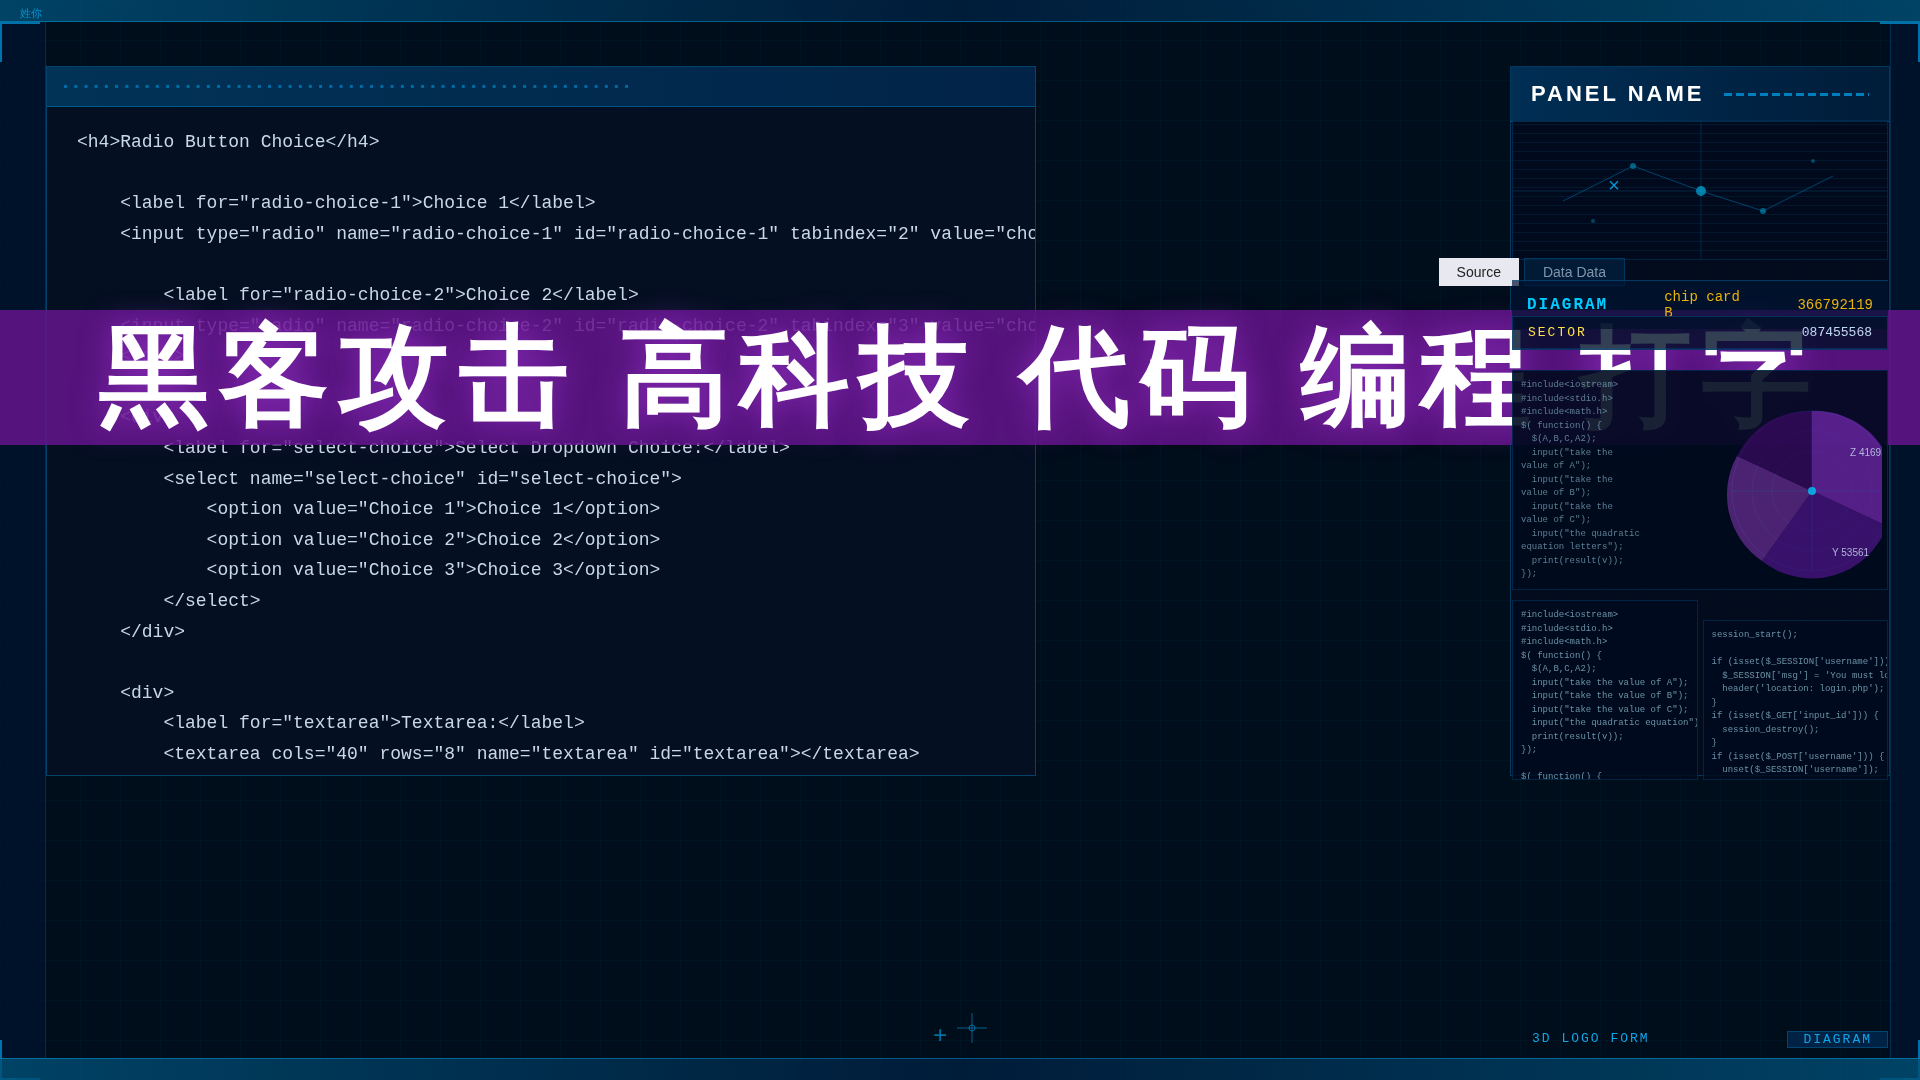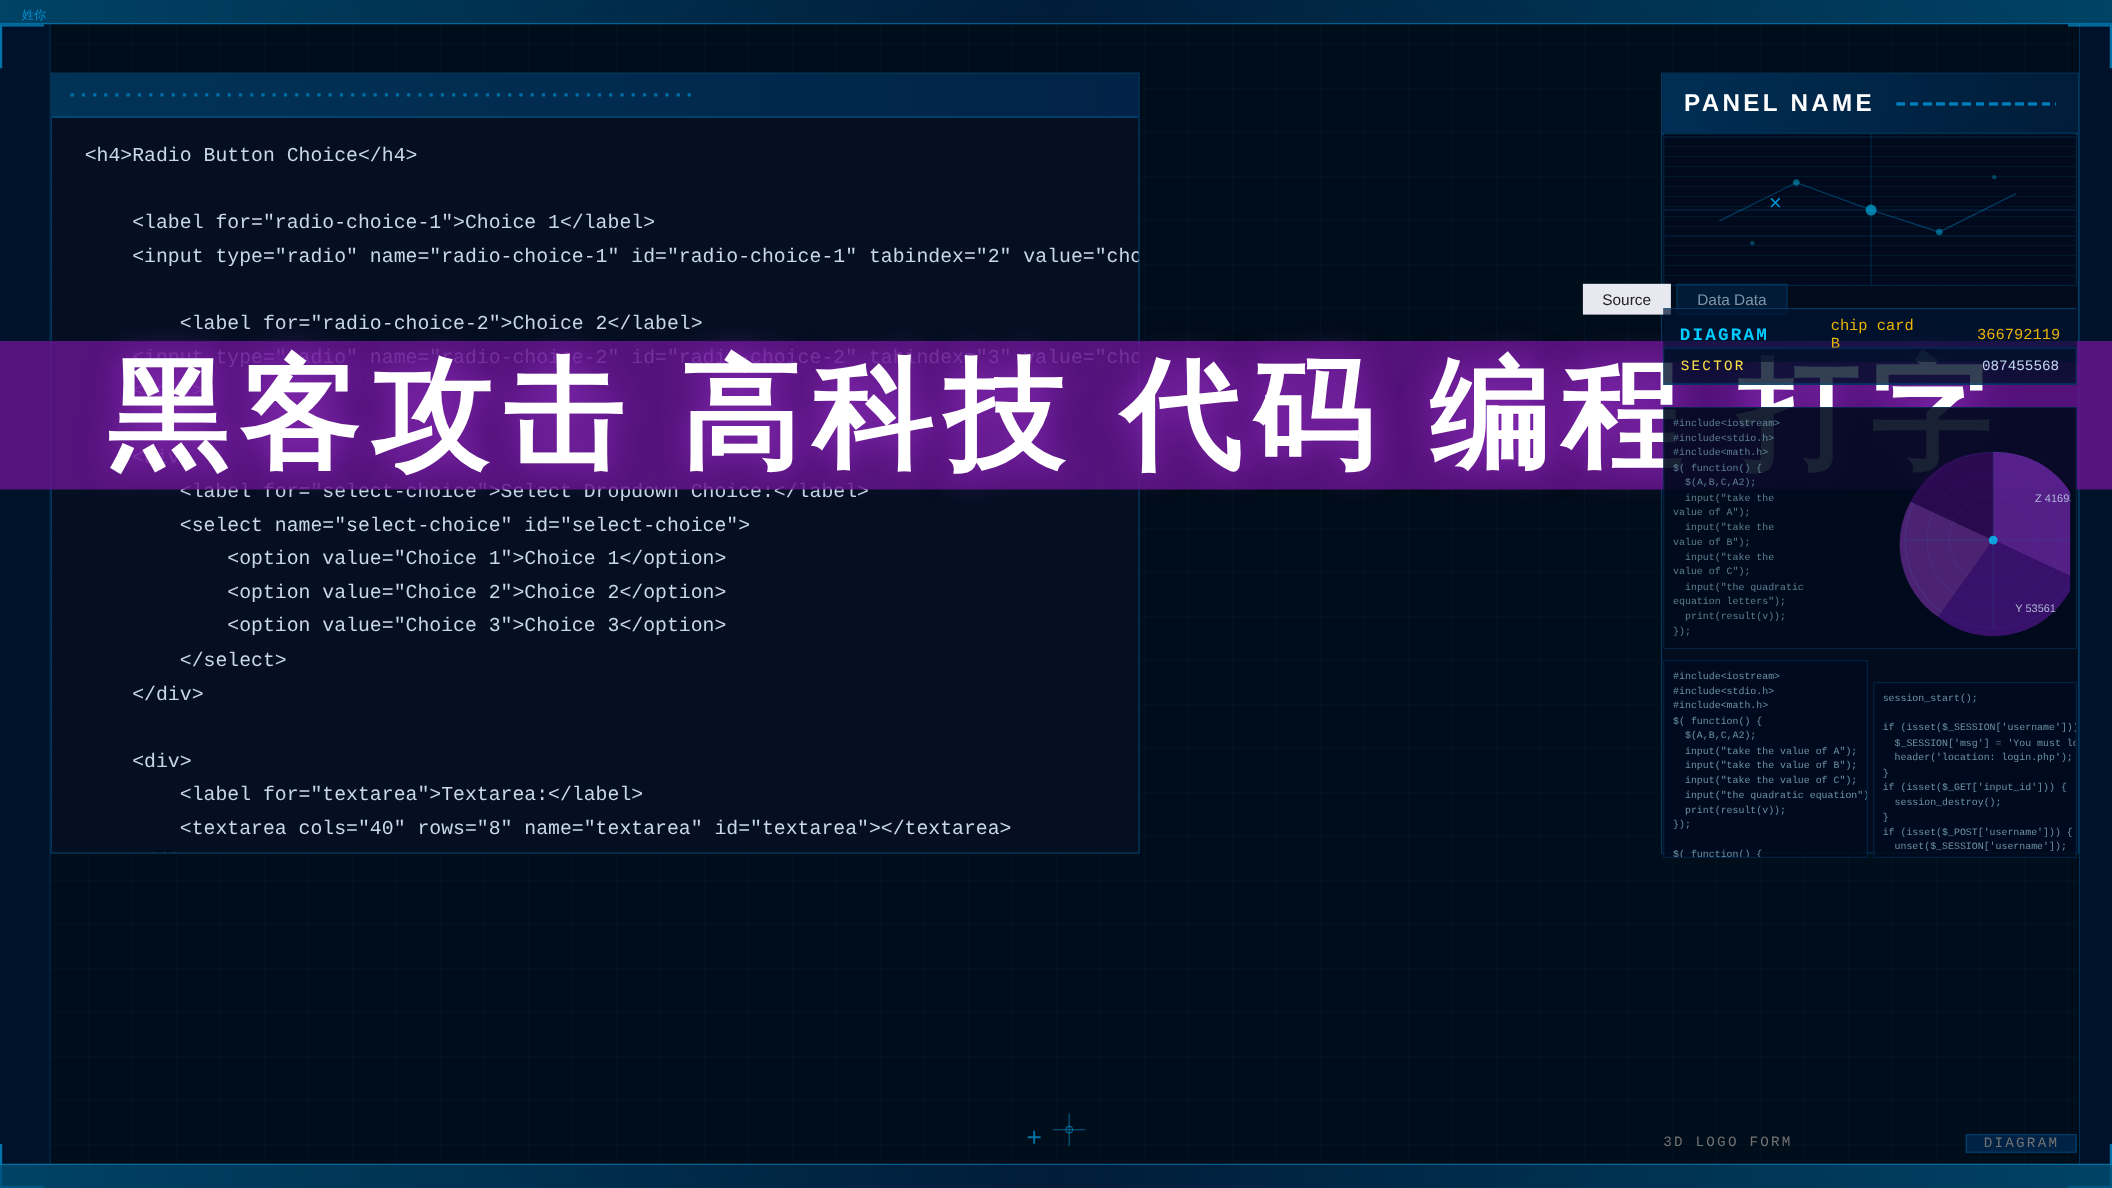--- a/index.html
+++ b/index.html
@@ -302,23 +302,24 @@
       position: absolute;
       bottom: 32px;
       right: 32px;
       width: 376px;
       display: flex;
       justify-content: space-between;
       z-index: 8;
     }
 
     .bottom-label {
-      color: #737373;
+      color: #0ea5e9;
       font-size: 13px;
       letter-spacing: 2px;
+      margin-left: 20px;
     }
 
     
     .deco-dots {
       position: absolute;
       top: 120px;
       right: 32px;
       width: 376px;
       height: 140px;
       background: rgba(0,10,30,0.6);

